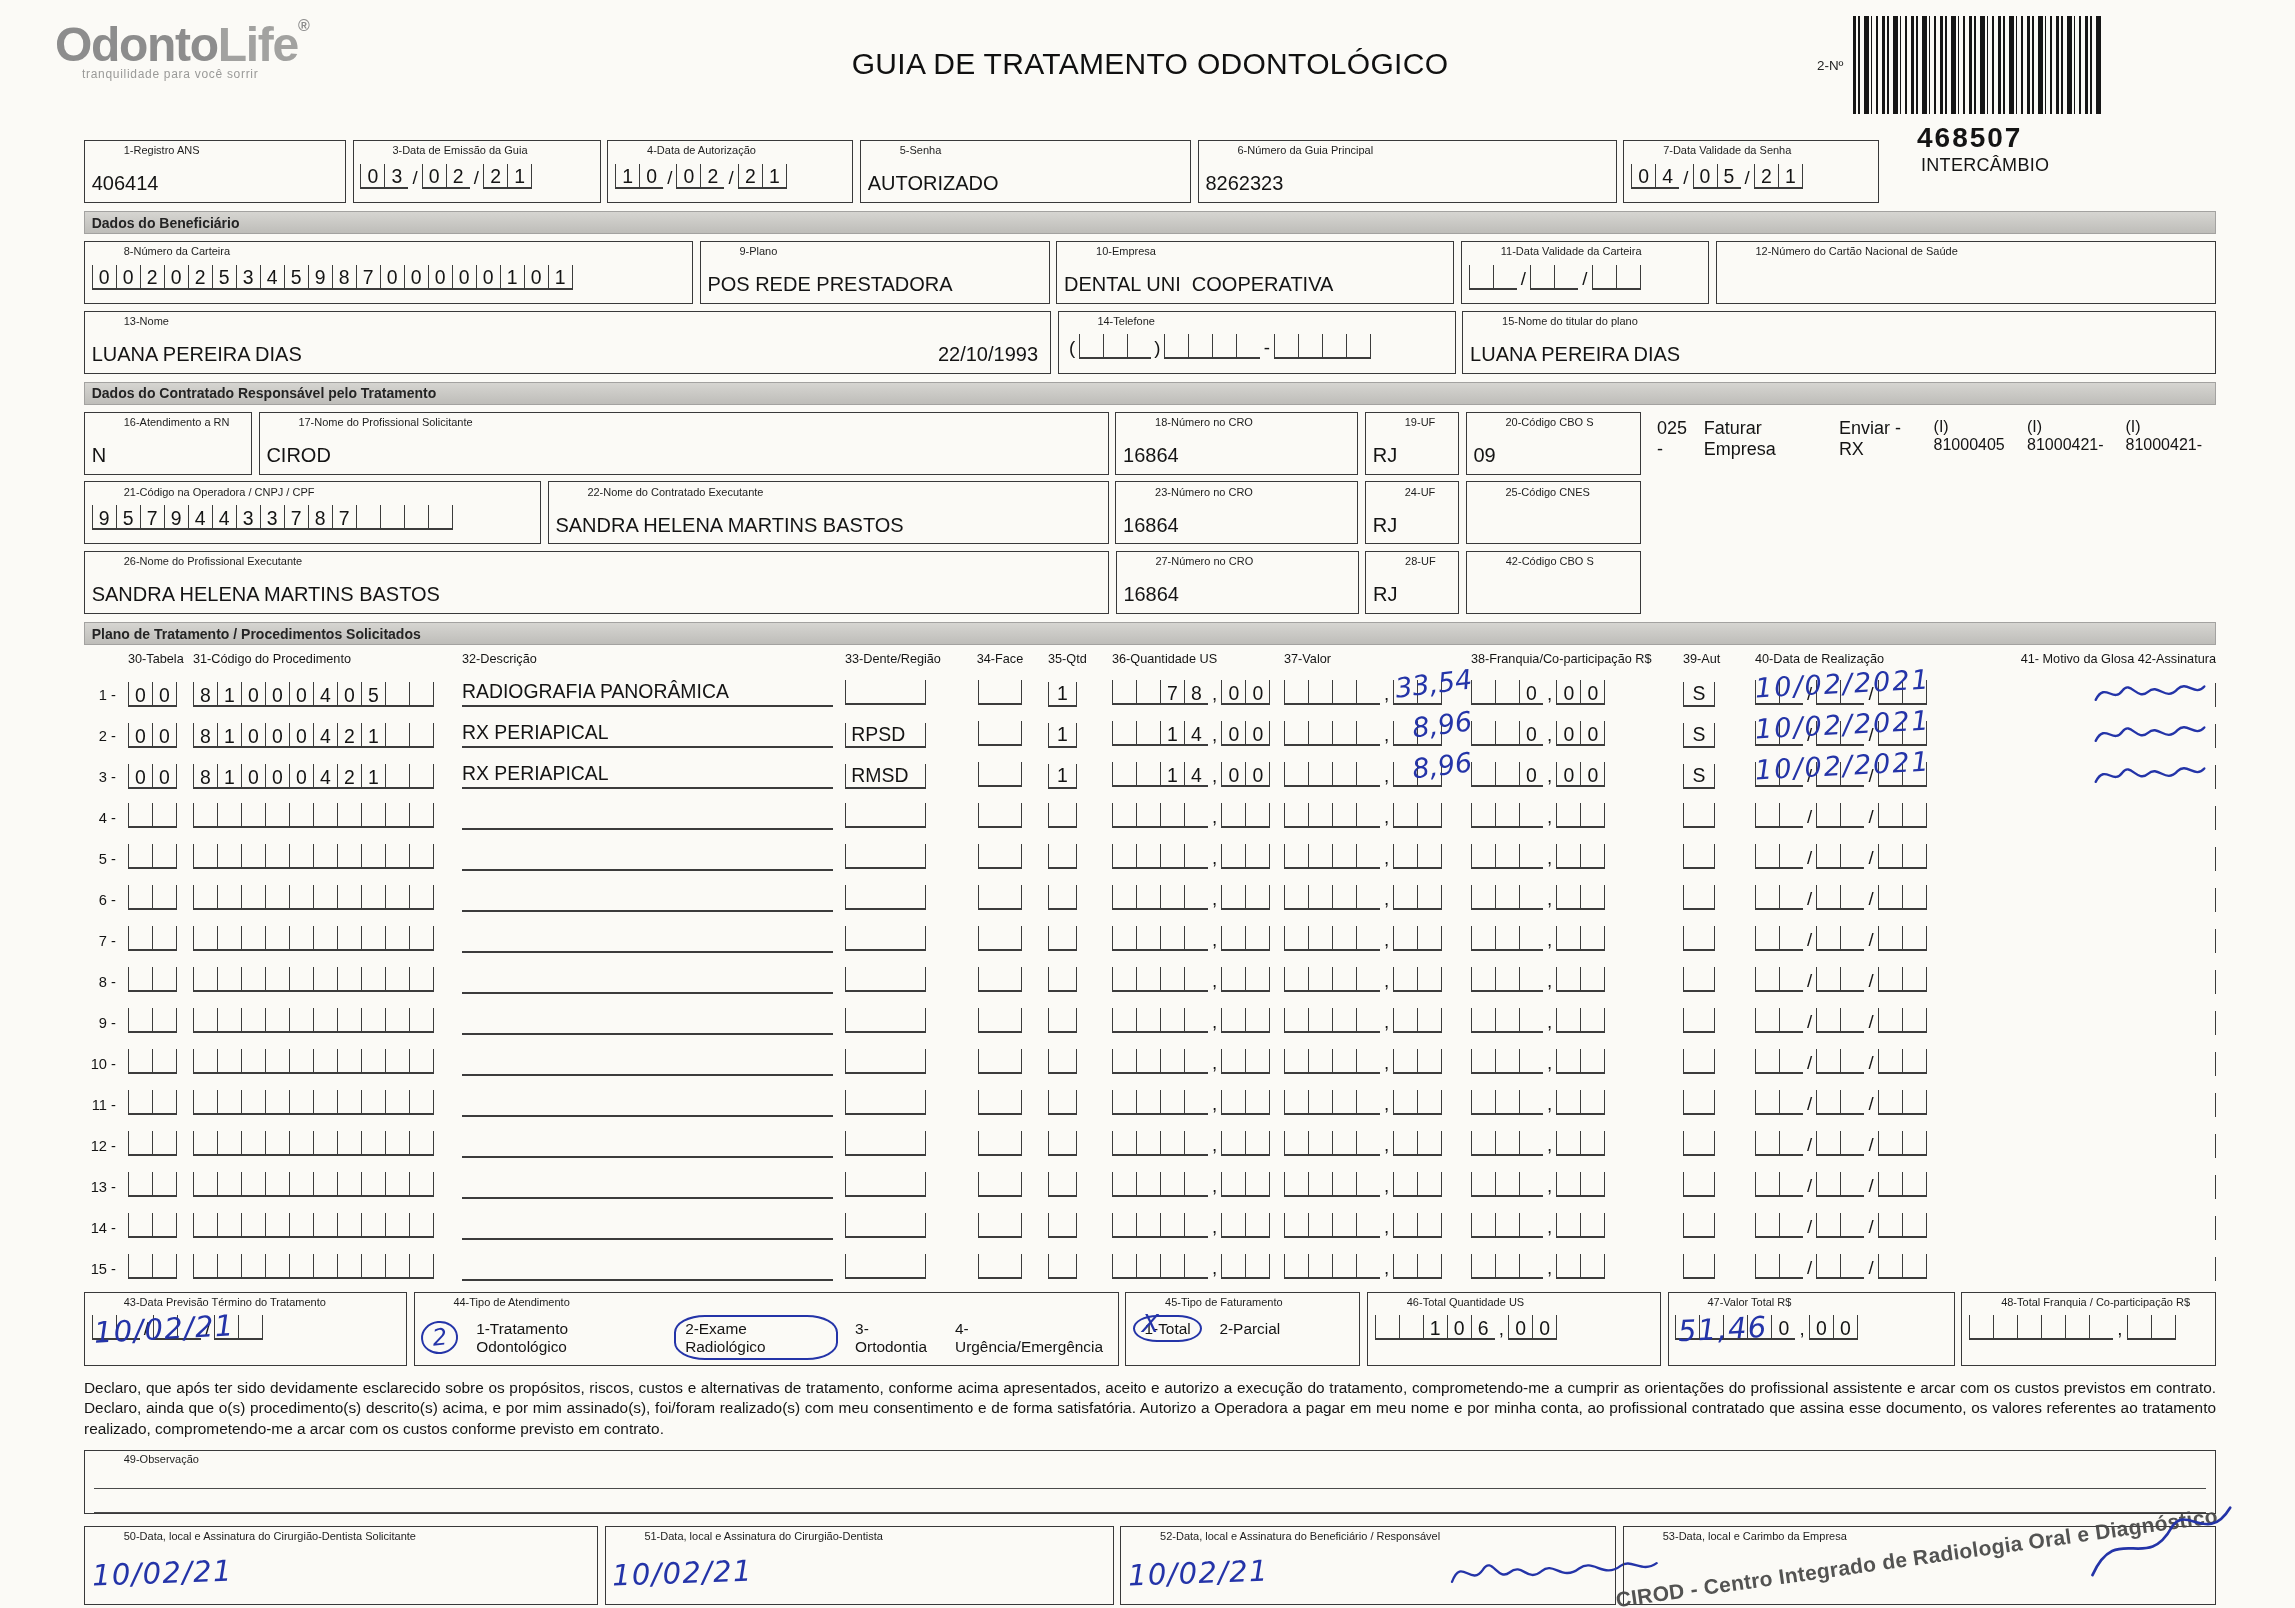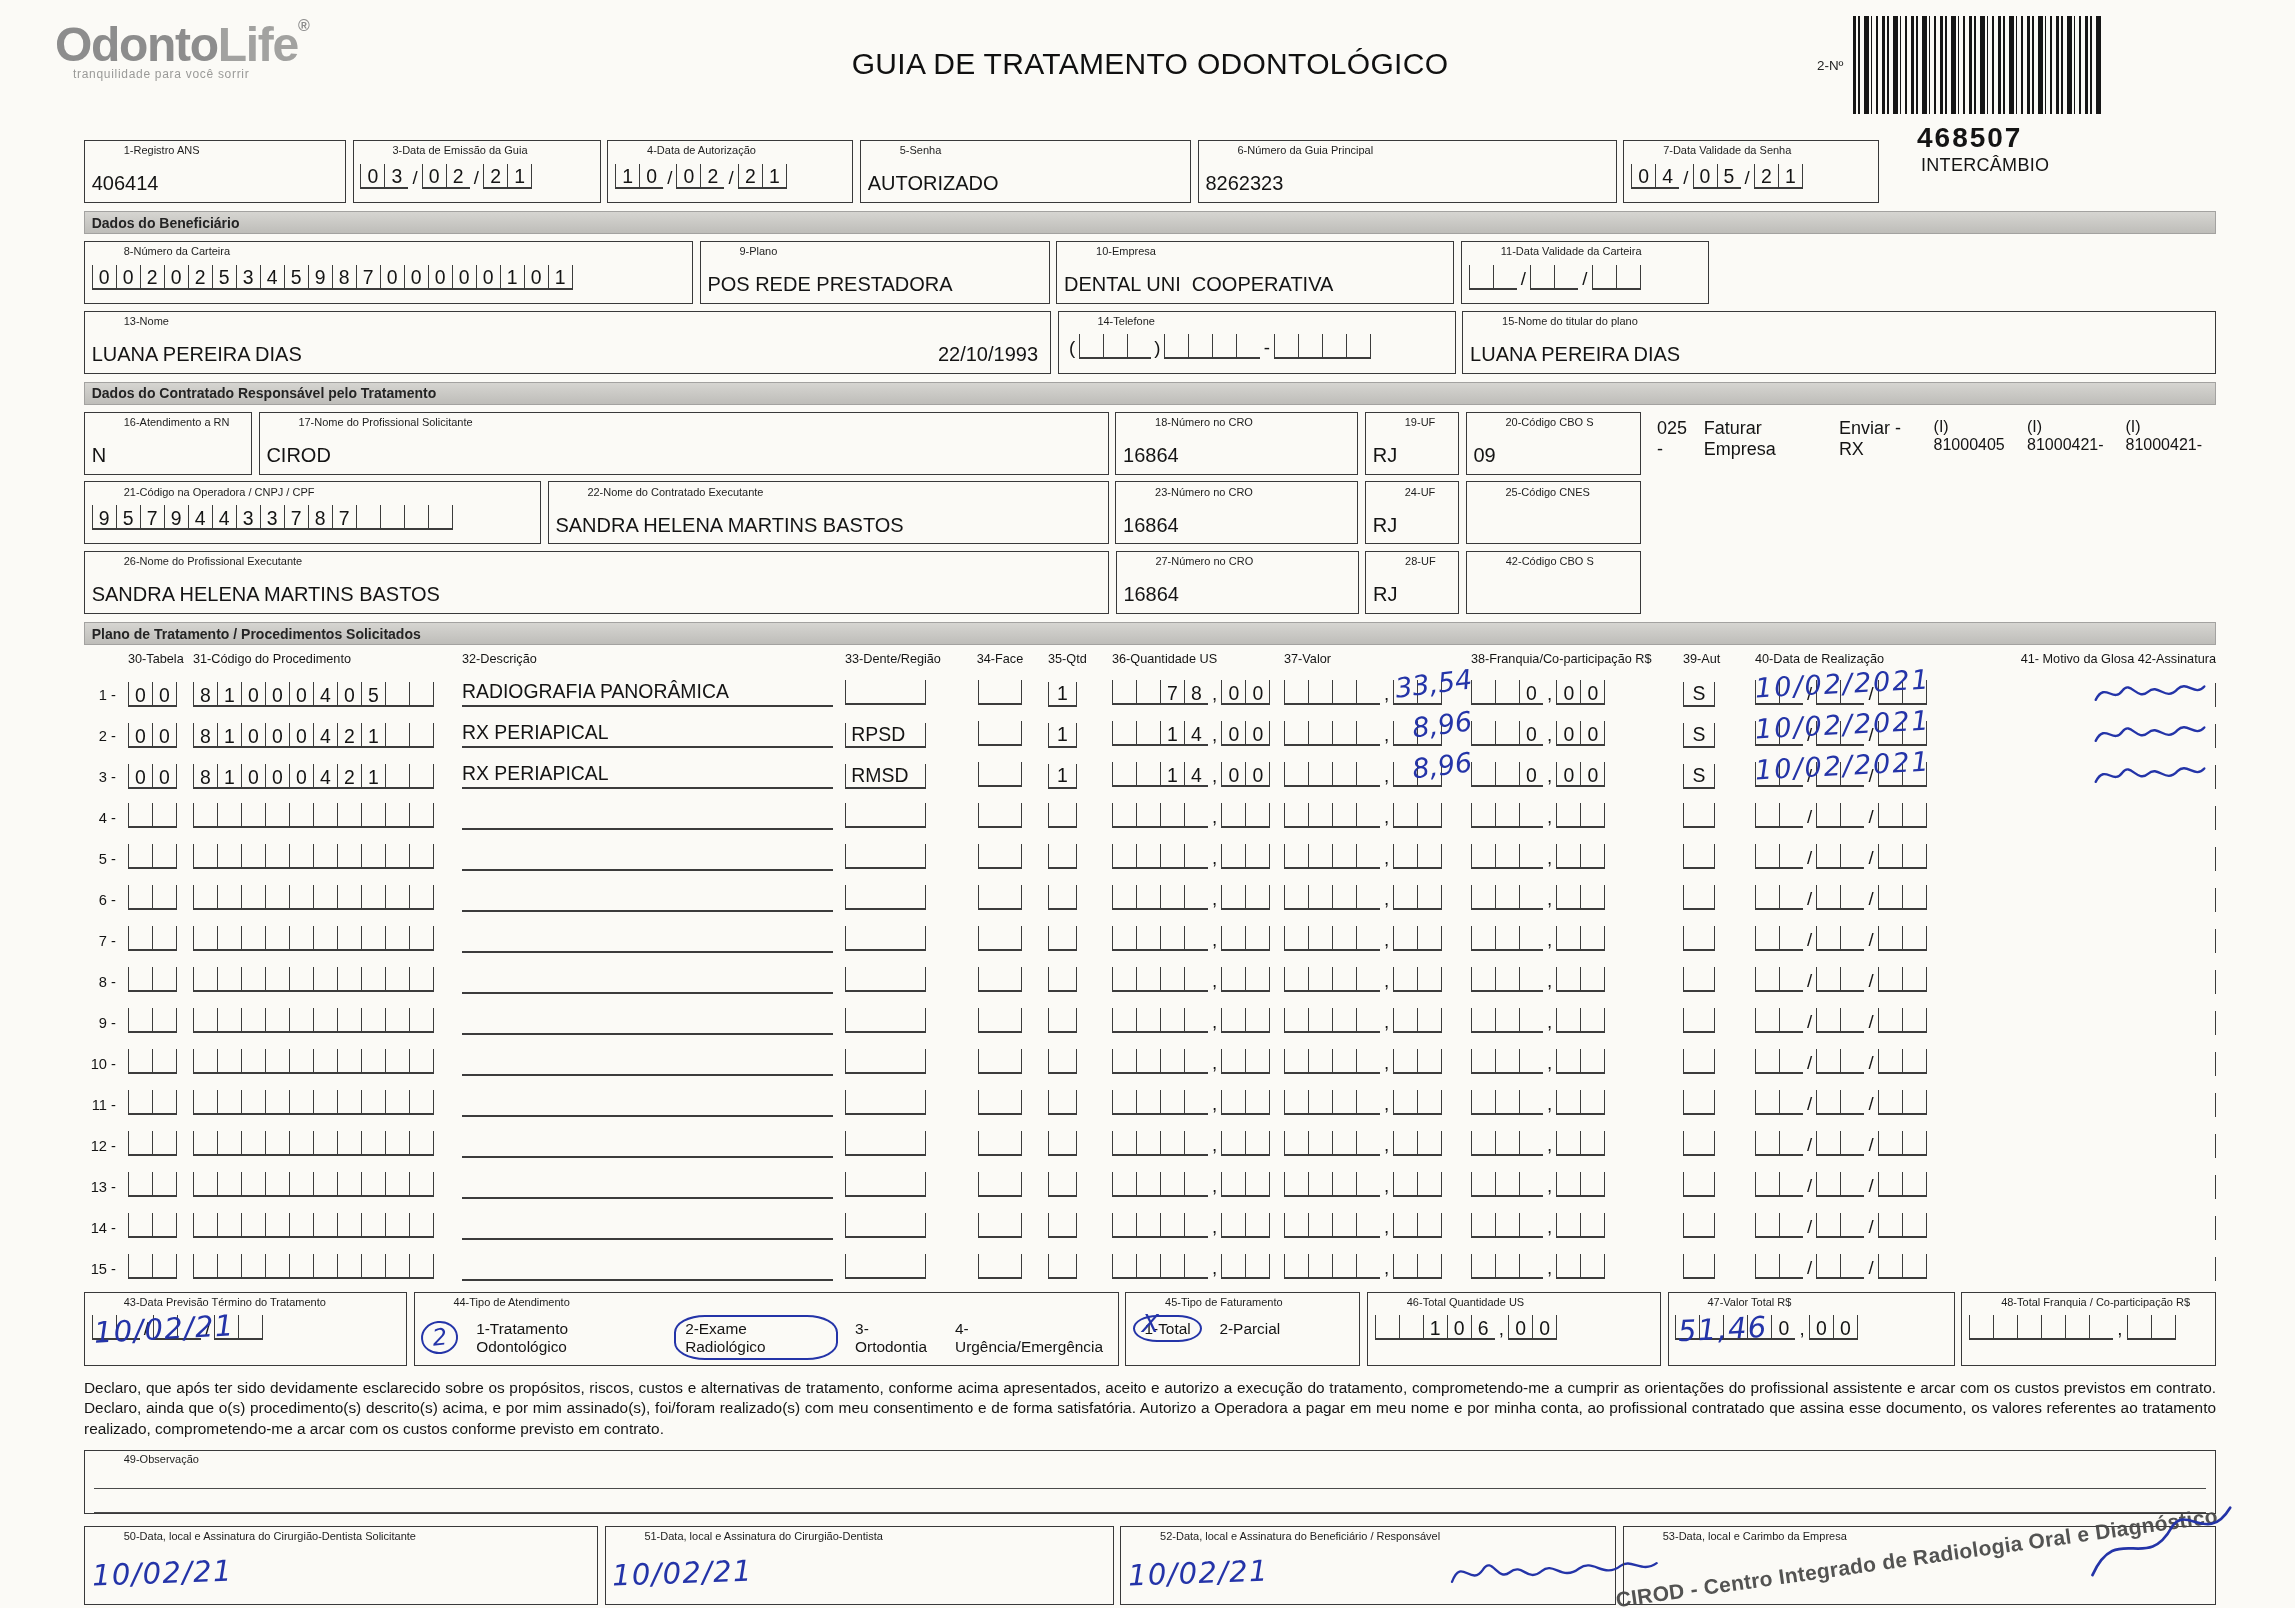--- a/index.html
+++ b/index.html
@@ -5,21 +5,21 @@
   html,body{margin:0;padding:0;}
   body{width:2295px;height:1609px;background:#efeeea;font-family:"Liberation Sans",sans-serif;color:#141414;}
   .page{width:2295px;height:1609px;box-sizing:border-box;background:#fbfaf6;padding:12px 79px 6.7px 84px;position:relative;overflow:hidden;}
 
   
   .hdr{position:relative;height:128px;}
   .logo{position:absolute;left:-29px;top:5.3px;width:347px;}
   .logo-text{font-size:48px;font-weight:bold;color:#8d8d8d;letter-spacing:-1.3px;}
   .lg2{color:#a2a2a0;}
   .lgr{font-size:16px;vertical-align:top;color:#8d8d8d;}
-  .logo-tag{font-size:12px;color:#9a9a98;margin:-5.3px 0 0 18px;letter-spacing:0.7px;}
+  .logo-tag{font-size:12px;color:#9a9a98;margin:-5.3px 0 0 27px;letter-spacing:0.7px;}
   .title{position:absolute;left:0;right:0;top:35px;text-align:center;font-size:30px;letter-spacing:0.3px;color:#101010;}
   .bc-wrap{position:absolute;top:4px;right:98px;width:301px;}
   .bc-row{display:flex;align-items:center;gap:9.4px;}
   .bc-label{font-size:13.4px;color:#222;}
   .barcode{width:248px;height:98px;background:repeating-linear-gradient(90deg,#161616 0 3.3px,transparent 3.3px 5.3px,#161616 5.3px 6.7px,transparent 6.7px 10.7px,#161616 10.7px 16px,transparent 16px 18px,#161616 18px 19.4px,transparent 19.4px 23px,#161616 23px 25px,transparent 25px 29px);}
   .bc-num{font-size:28px;font-weight:bold;letter-spacing:2px;margin:8px 0 0 100px;}
   .bc-sub{font-size:18px;margin:1.3px 0 0 104px;letter-spacing:0.3px;}
 
   
   .frow{display:flex;gap:6.7px;margin-bottom:6.7px;}
@@ -200,20 +200,24 @@
       <div class="fcomb comb">
           <span class="ccell"></span>
           <span class="ccell"></span>
           <span class="csep">/</span>
           <span class="ccell"></span>
           <span class="ccell"></span>
           <span class="csep">/</span>
           <span class="ccell"></span>
           <span class="ccell"></span>
         </div>
+    </div>
+    <div class="field grow">
+      <div class="flabel">12-Número do Cartão Nacional de Saúde</div>
+      <div class="fvalue"></div>
     </div>
   </div>
   <div class="frow">
     <div class="field" style="width:967px">
       <div class="flabel">13-Nome</div>
       <div class="fvalue vrow">
         <span>LUANA PEREIRA DIAS</span>
         <span>22/10/1993</span>
       </div>
     </div>

